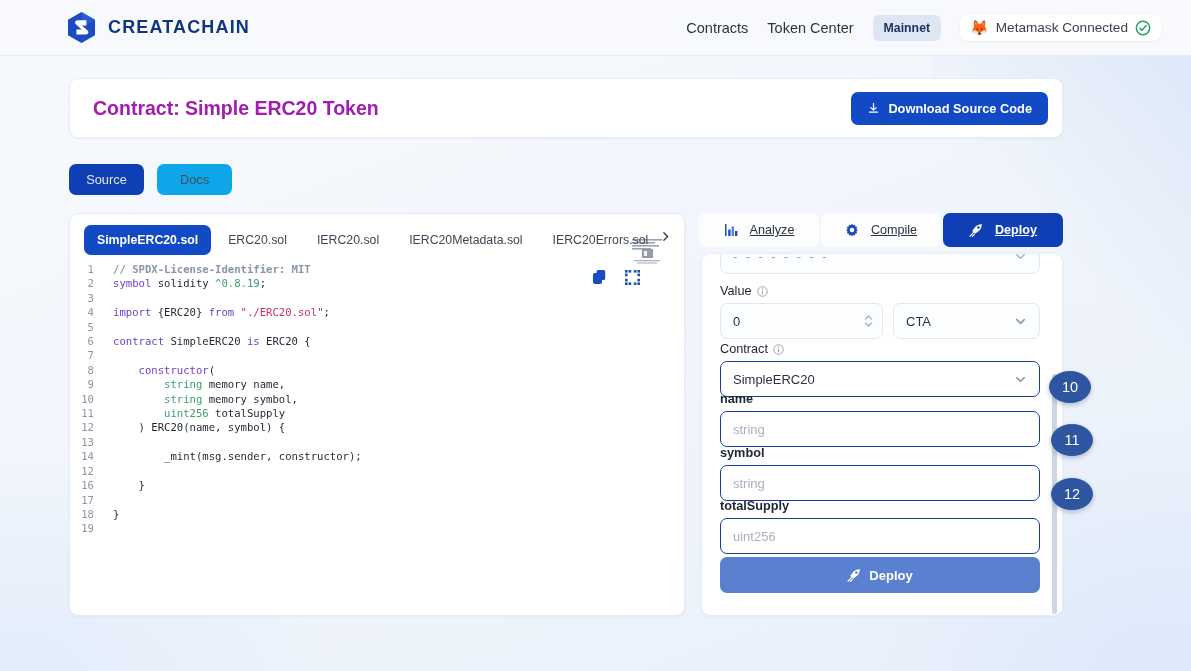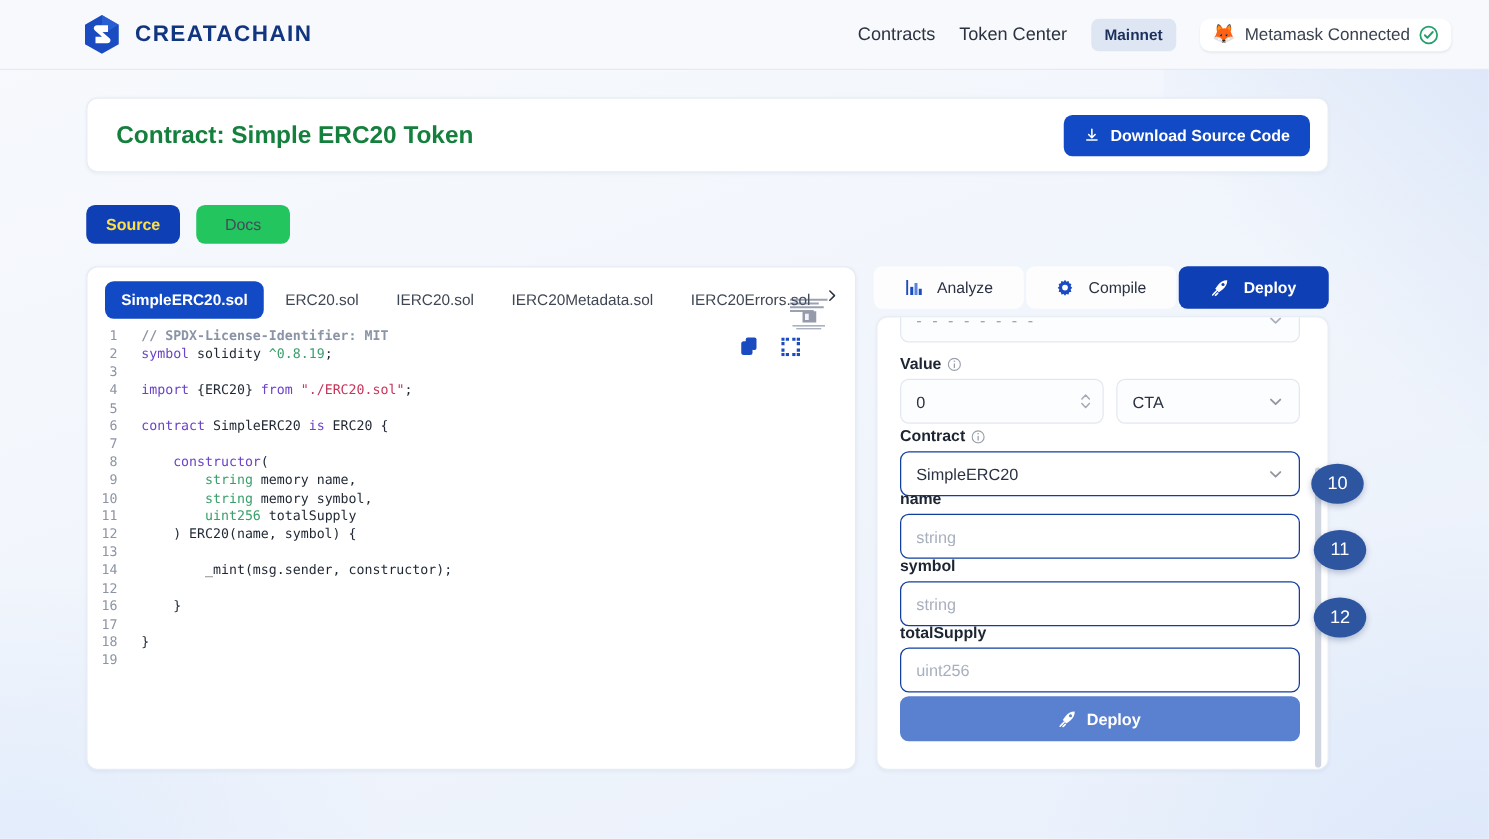--- a/index.html
+++ b/index.html
@@ -74,21 +74,21 @@
   #contract-header {
     margin: 0 128px 0 69px;
     background: #ffffff;
     border: 1px solid #e8edf5;
     border-radius: 9px;
     height: 60px;
     display: flex; align-items: center;
     padding: 0 14px 0 23px;
     box-shadow: 0 1px 3px rgba(25,50,95,.05);
   }
-  #page-title { font-size: 19.5px; font-weight: bold; color: #15803d; }
+  #page-title { font-size: 19.5px; font-weight: bold; color: #a21caf; }
   #download-btn {
     margin-left: auto;
     display: flex; align-items: center; gap: 8px;
     background: #1249c4; color: #fff;
     border: none; border-radius: 7px;
     height: 33px; padding: 0 16px;
     font-size: 12.8px; font-weight: bold;
     font-family: inherit; cursor: pointer;
     white-space: nowrap;
   }
@@ -100,22 +100,22 @@
     display: flex; gap: 13px;
   }
   .sec-tab {
     width: 75px; height: 31px;
     border-radius: 7px;
     font-size: 12.8px;
     font-family: inherit;
     display: flex; align-items: center; justify-content: center;
     border: none; cursor: pointer;
   }
-  .sec-tab.active { background: #0e3fb5; color: #fde047; font-weight: bold; }
-  .sec-tab.idle { background: #22c55e; color: #444c59; }
+  .sec-tab.active { background: #0e3fb5; color: #e5e5e5; font-weight: normal; }
+  .sec-tab.idle { background: #0ea5e9; color: #444c59; }
 
   
   #columns {
     display: flex; gap: 14px;
     margin: 18px 0 0 69px;
     width: 994px;
   }
 
   
   #editor-card {
@@ -203,41 +203,41 @@
     height: 34px;
     margin-bottom: 0;
   }
   .panel-action {
     flex: 1;
     display: flex; align-items: center; justify-content: center; gap: 12px;
     font-size: 12.6px;
     border-radius: 7px;
     border: none; cursor: pointer;
     font-family: inherit;
-    background: #fdfdfe; color: #2a3140;
+    background: #fdfdfe; color: #2a3140; text-decoration: underline;
   }
   .panel-action.primary { background: #0e3fb5; color: #fff; font-weight: bold; }
   .pa-icon { width: 14px; height: 14px; display: block; }
 
   #panel-body {
     position: absolute;
     top: 40px; left: 2px; width: 362px; height: 363px;
     background: #fff;
     border: 1px solid #e8edf5;
     border-radius: 9px;
     box-shadow: 0 1px 3px rgba(25,50,95,.05);
     overflow: hidden;
   }
   #panel-scroll {
     position: absolute; inset: 0;
     padding: 0 22px 0 18px;
   }
 
   .field-label {
-    font-size: 12.7px; font-weight: bold; color: #1d2532;
+    font-size: 12.7px; font-weight: normal; color: #1d2532;
     display: flex; align-items: center; gap: 5px;
     margin-bottom: 5px;
   }
   .field-label.plain { font-weight: bold; }
   .info-icon { width: 11px; height: 11px; display: block; opacity: .62; }
 
   .input-base {
     width: 100%; height: 36px;
     border: 1px solid #e3e8f0;
     border-radius: 7px;

